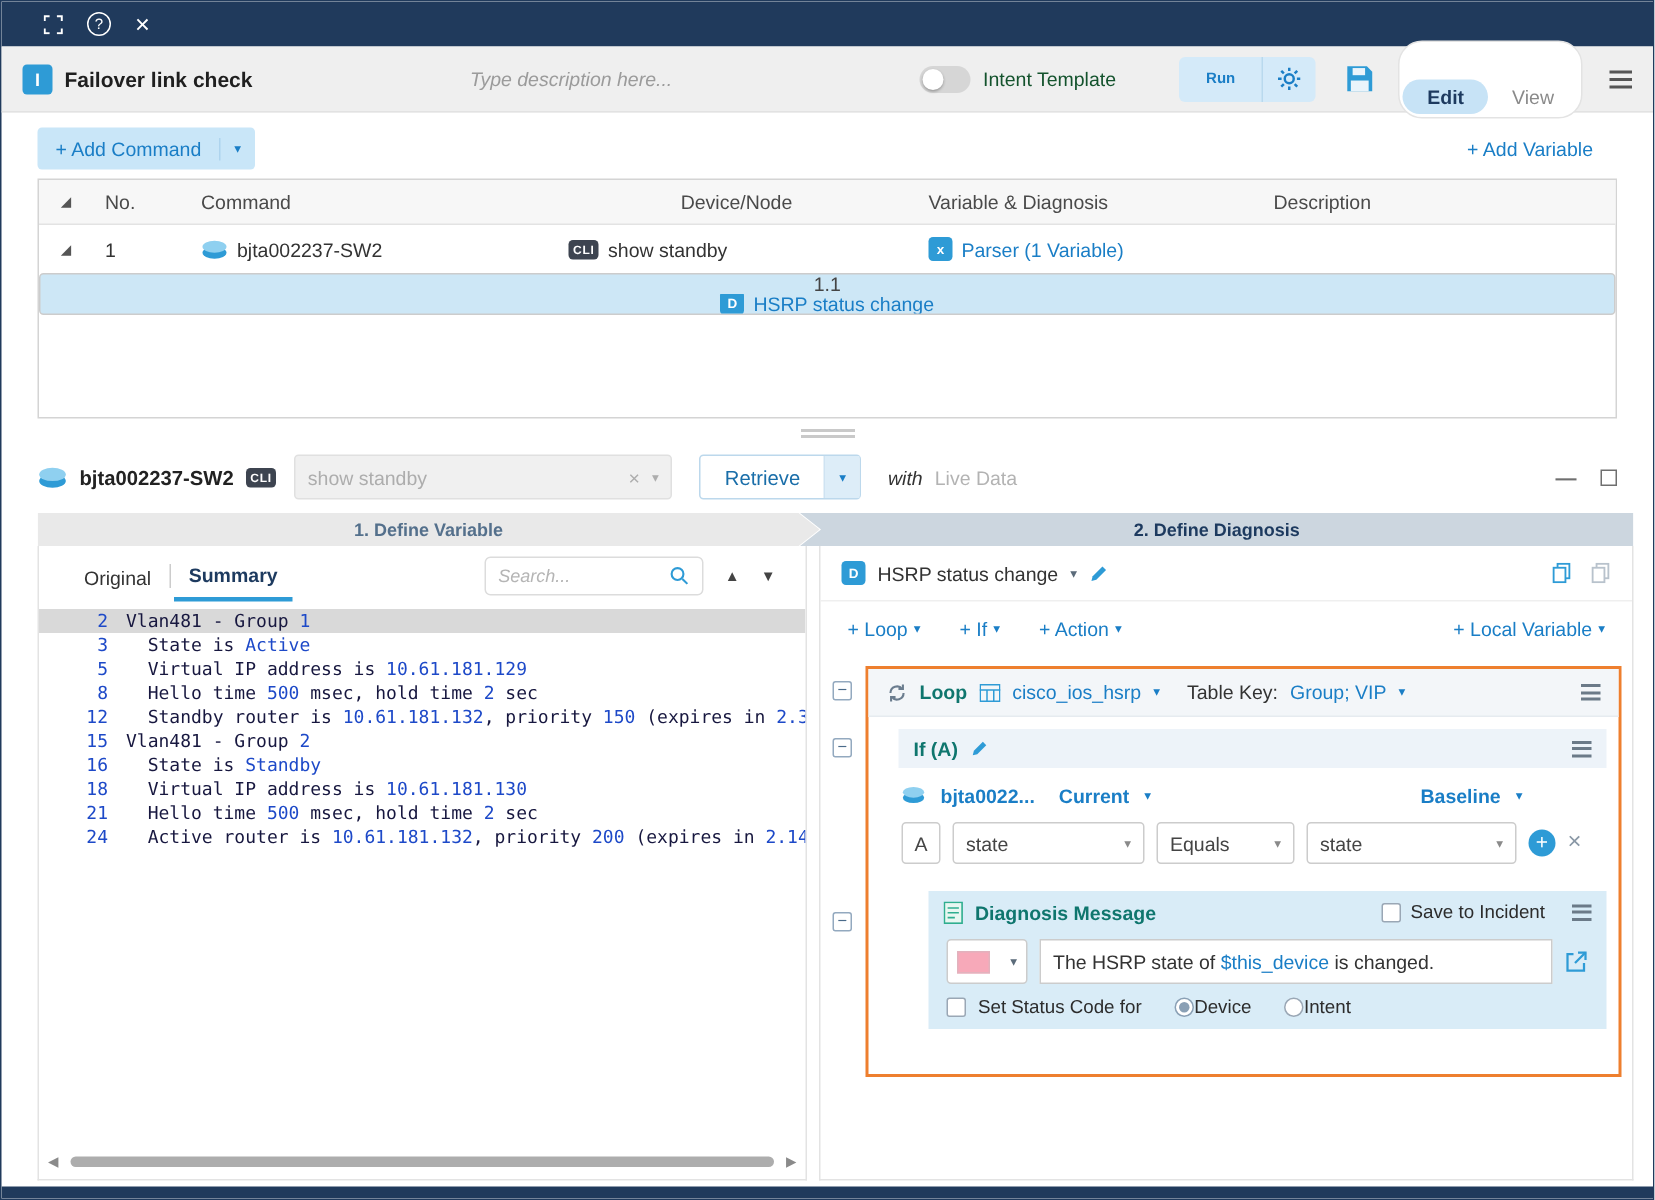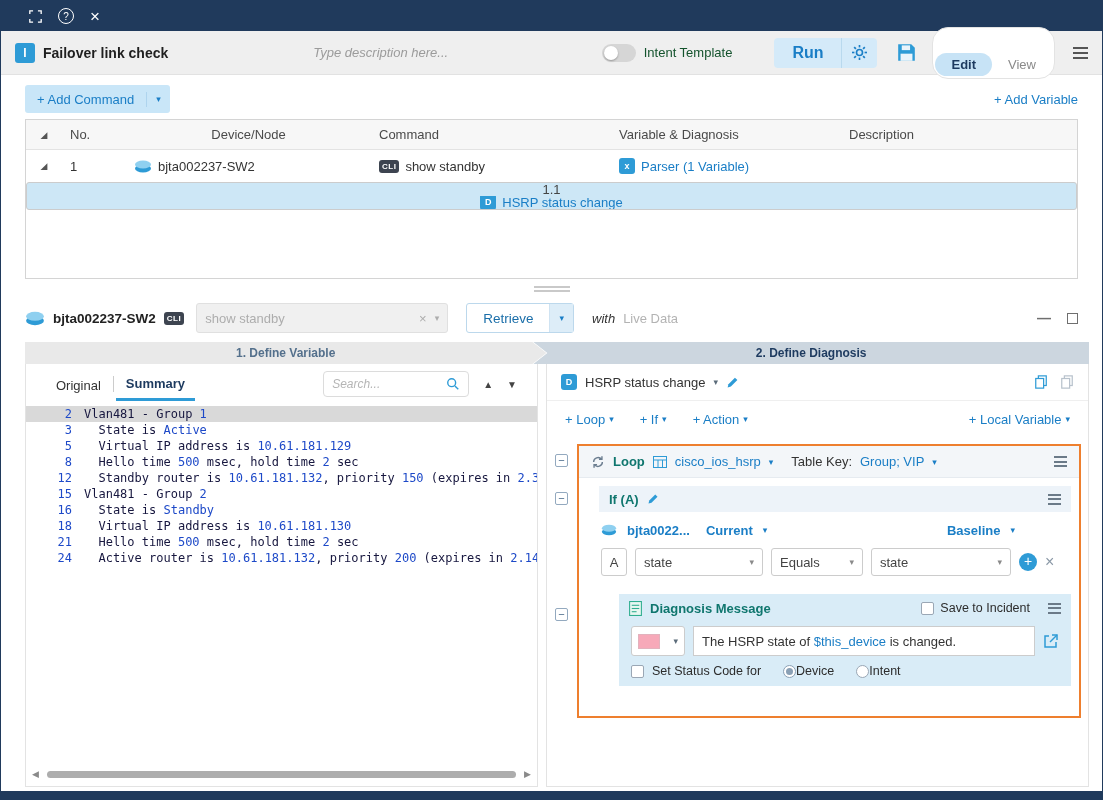--- a/index.html
+++ b/index.html
@@ -16,31 +16,31 @@
   
   .appbar { position:absolute; top:30px; left:0; right:0; height:44px; background:#efefef; border-bottom:1px solid #e2e2e2; display:flex; align-items:center; padding:0 14px; }
   .intent-badge { width:20px; height:20px; background:#2e9bd6; color:#fff; border-radius:3px; font-weight:bold; font-size:12px; display:flex; align-items:center; justify-content:center; }
   .intent-name { font-weight:bold; font-size:14px; color:#1f1f1f; margin-left:8px; }
   .desc-placeholder { margin-left:145px; color:#9b9b9b; font-style:italic; }
   .appbar-right { margin-left:auto; display:flex; align-items:center; }
   .toggle { width:34px; height:18px; border-radius:9px; background:#d6d6d6; position:relative; cursor:pointer; }
   .toggle-knob { position:absolute; left:2px; top:2px; width:14px; height:14px; border-radius:50%; background:#fff; box-shadow:0 1px 2px rgba(0,0,0,.3); }
   .tmpl-label { margin-left:8px; color:#14532d; }
   .run-group { margin-left:42px; display:flex; align-items:center; background:#d4eaf9; border-radius:4px; height:30px; }
-  .run-btn { padding:0 18px; color:#1a7ec6; font-weight:bold; font-size:16px; border-right:1px solid #b9d9ee; height:100%; display:flex; align-items:center; cursor:pointer; }
+  .run-btn { padding:0 18px; color:#1a7ec6; font-weight:bold; font-size:10px; border-right:1px solid #b9d9ee; height:100%; display:flex; align-items:center; cursor:pointer; }
   .gear-btn { padding:0 10px; height:100%; display:flex; align-items:center; cursor:pointer; }
   .save-btn { margin-left:20px; cursor:pointer; display:flex; }
   .editview { margin-left:16px; display:flex; background:#fff; border:1px solid #e3e3e3; border-radius:16px; padding:2px; }
   .ev-btn { padding:4px 16px; border-radius:13px; color:#8a8a8a; cursor:pointer;margin-top:23px; }
   .ev-btn.active { background:#c7e3f6; color:#1d3a5f; font-weight:bold; }
   .hamburger { margin-left:18px; display:flex; flex-direction:column; gap:3px; cursor:pointer; }
   .hamburger span { width:15px; height:2px; background:#555; }
 
   
-  .cmd-toolbar { position:absolute; top:78px; left:0; right:0; height:40px; display:flex; align-items:center; padding:0 24px; }
+  .cmd-toolbar { position:absolute; top:78px; left:0; right:16px; height:40px; display:flex; align-items:center; padding:0 24px; }
   .add-command { display:flex; align-items:center; background:#c9e6f8; border-radius:3px; height:28px; color:#1a7ec6; cursor:pointer; }
   .ac-label { padding:0 12px; border-right:1px solid #aed4ee; }
   .ac-caret { padding:0 9px; font-size:9px; }
   .add-variable { margin-left:auto; color:#1a7ec6; cursor:pointer; }
 
   
   .cmd-table { position:absolute; top:118px; left:24px; right:24px; height:160px; border:1px solid #d4d4d4; background:#fff; }
   .t-grid { display:grid; grid-template-columns:36px 64px 245px 240px 230px 1fr; align-items:center; }
   .t-header { height:30px; background:#f7f7f7; border-bottom:1px solid #e3e3e3; color:#4a4a4a; }
   .t-row { height:32px; }
@@ -214,22 +214,22 @@
     </div>
     <div class="add-variable">+ Add Variable</div>
   </div>
 
   <div class="cmd-table">
     <div class="t-grid t-header">
       <div class="t-cell ctr">
           <span class="tri">◢</span>
         </div>
       <div class="t-cell">No.</div>
+      <div class="t-cell">Command</div>
       <div class="t-cell ctr">Device/Node</div>
-      <div class="t-cell">Command</div>
       <div class="t-cell">Variable &amp; Diagnosis</div>
       <div class="t-cell">Description</div>
     </div>
     <div class="t-grid t-row">
       <div class="t-cell ctr">
           <span class="tri">◢</span>
         </div>
       <div class="t-cell">1</div>
       <div class="t-cell">
         <svg width="18" height="13" viewBox="0 0 18 13">

